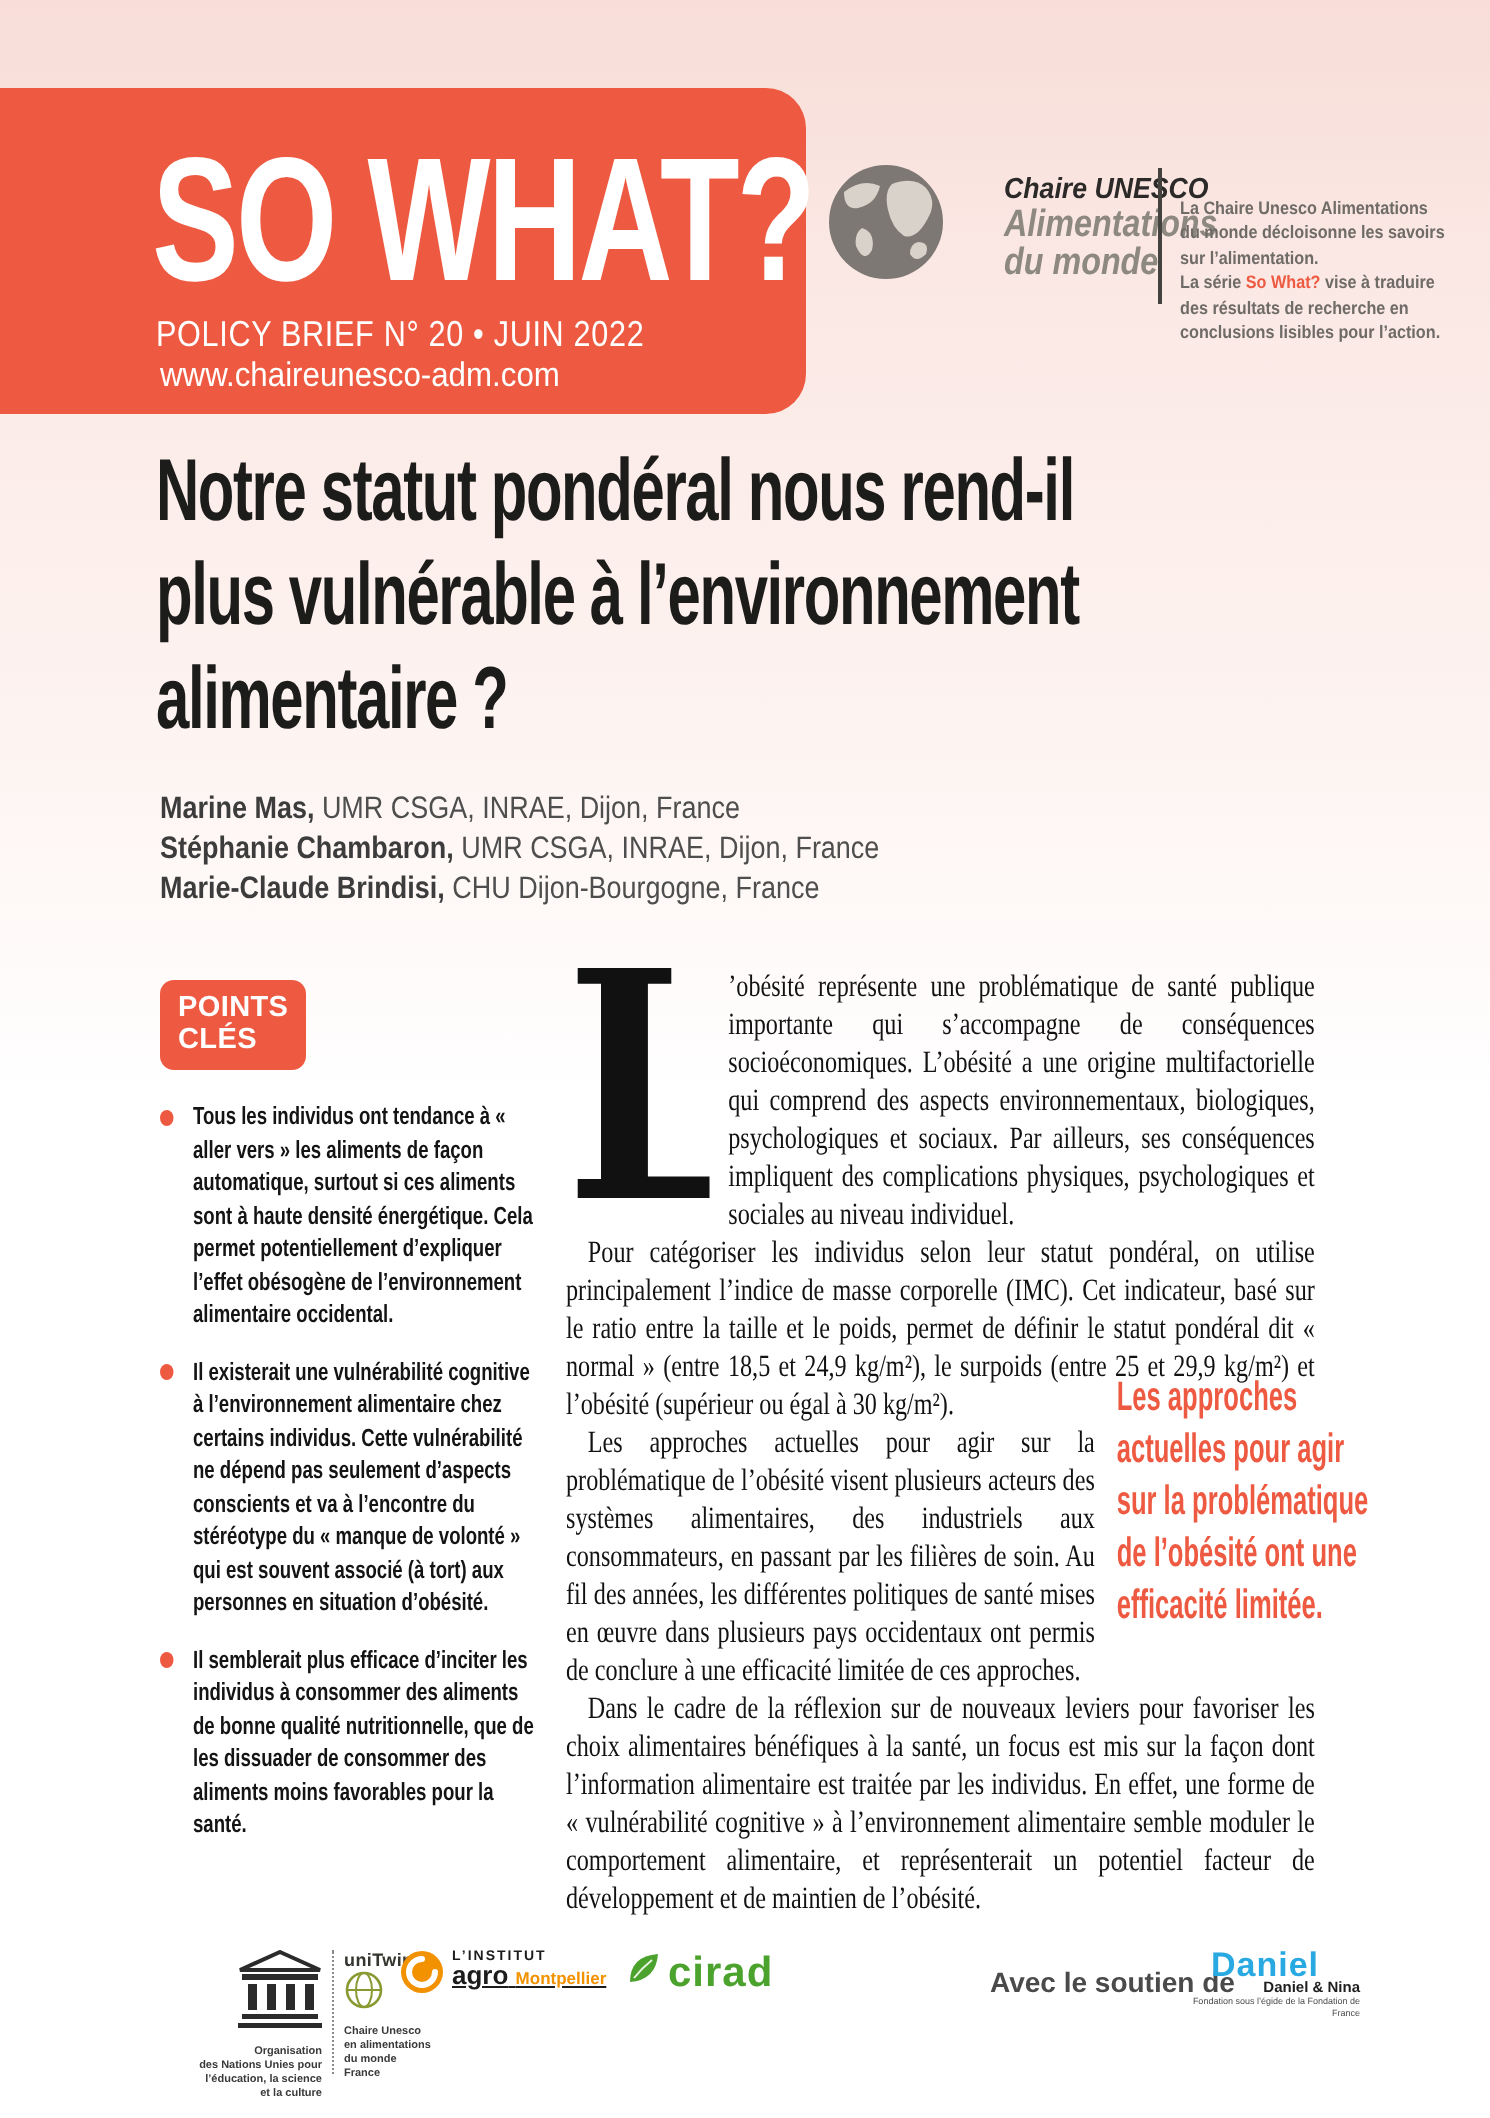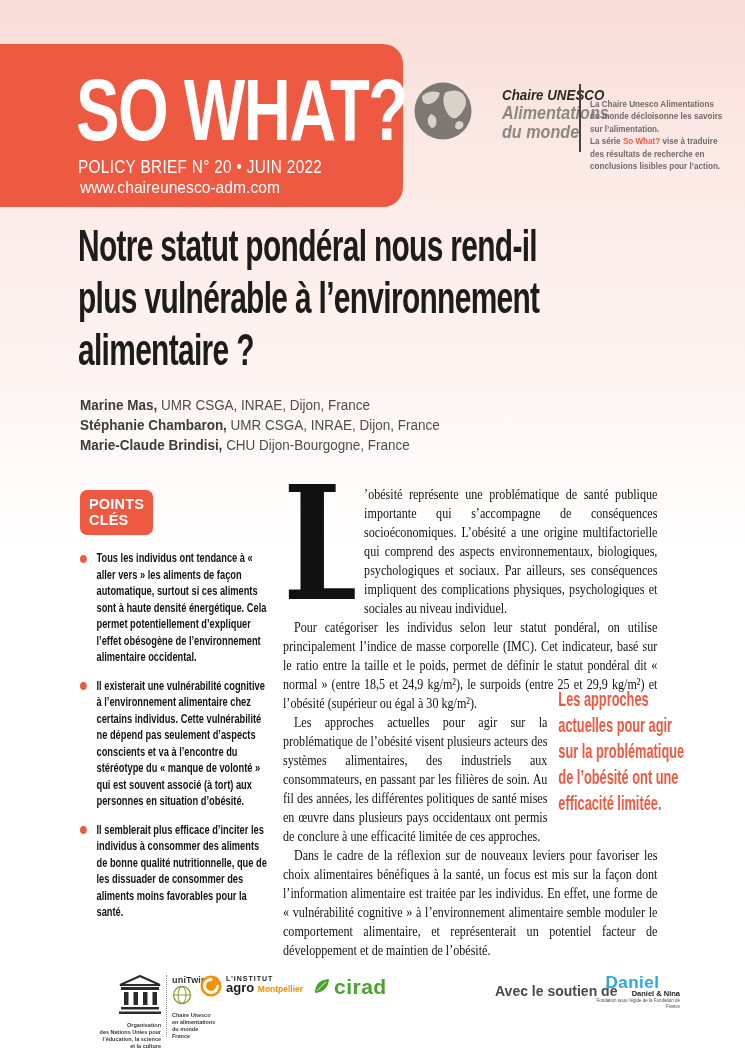--- a/index.html
+++ b/index.html
@@ -77,23 +77,23 @@
   .f-block{position:absolute;top:0;}
   .f-unesco{left:95px;display:flex;align-items:flex-start;}
   .f-un-col1{width:66px;text-align:right;}
   .f-un-col2{width:56px;text-align:left;}
   .dotted-sep{border-left:1px dotted #8a8a8a;height:62px;margin:0 5px;}
   .tiny-caption{font-size:5.5px;line-height:7px;color:#3a3a3a;font-weight:bold;white-space:pre-line;margin-top:3px;}
   .unitwin-word{font-size:9px;font-weight:bold;color:#35352f;letter-spacing:.2px;}
   .f-agro{left:200px;display:flex;align-items:flex-start;}
   .agro-text{margin-left:4px;}
   .agro-l1{font-size:7px;font-weight:bold;color:#1c1c1c;letter-spacing:1px;}
-  .agro-l2{font-size:13px;font-weight:bold;color:#1c1c1c;line-height:12px;}
+  .agro-l2{font-size:13px;font-weight:bold;color:#1c1c1c;line-height:12px;text-decoration:underline;}
   .agro-city{font-size:8.5px;font-weight:bold;color:var(--agro_orange);}
-  .f-cirad{left:313px;display:flex;align-items:flex-end;}
+  .f-cirad{left:313px;display:flex;align-items:flex-start;}
   .cirad-word{font-size:21px;font-weight:bold;color:var(--cirad_green);margin-left:3px;letter-spacing:.5px;}
   .f-support{left:495px;top:8px;font-size:14px;font-weight:bold;color:#4a4a4a;}
   .f-carasso{left:585px;width:95px;text-align:right;}
   .carasso-top{font-size:17px;font-weight:bold;color:var(--carasso_blue);letter-spacing:.5px;line-height:15px;text-align:center;}
   .carasso-mid{font-size:7.5px;font-weight:bold;color:#1d1d1d;line-height:8px;}
   .carasso-small{font-size:4.5px;color:#4c4c4c;line-height:6px;}
 </style>
 </head>
 <body>
 

